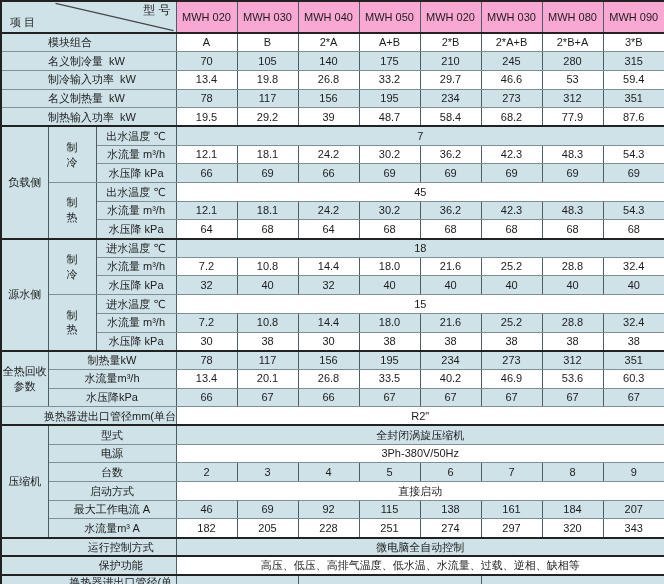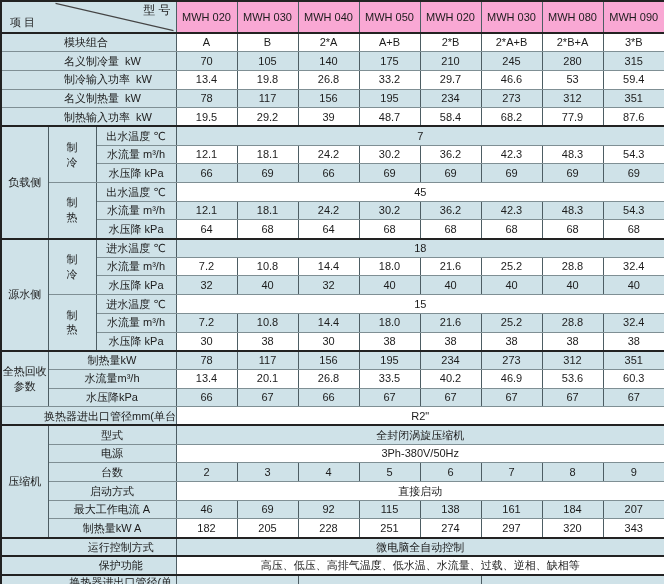--- a/index.html
+++ b/index.html
@@ -10,21 +10,21 @@
   td,th{border-top:1px solid #7f8f94;border-bottom:1px solid #7f8f94;
         border-left:1px solid #4d5d63;border-right:1px solid #4d5d63;
         font-size:11px;font-weight:normal;text-align:center;vertical-align:middle;
         padding:0;overflow:hidden;line-height:1.15;}
   tr{height:18.7px;}
   tr.hd{height:32px;}
   tr.t>td,tr.t>th{border-top:2px solid #222;}
   .tint,th{background:#f9a8d4;}
   tr.b>.v{background:#cfe2e8;}
   tr.w>.v{background:#ffffff;}
-  .lbl3{background:#cfe2e8;text-align:left;padding-left:62px;white-space:pre;}
+  .lbl3{background:#cfe2e8;text-align:left;padding-left:46px;white-space:pre;}
   .lbl3c{background:#cfe2e8;text-align:center;padding-left:64px;}
   .sm{padding-left:42px;font-size:11px;}
   .sec,.sub{background:#cfe2e8;white-space:pre-line;line-height:1.35;}
   .prop,.prop2{background:#cfe2e8;margin-top:12px;}
   th.diag{position:relative;background:#cfe2e8;}
   th.diag svg{position:absolute;left:0;top:0;width:100%;height:100%;}
   .cl{position:absolute;left:8px;bottom:3px;font-size:11px;}
   .cr{position:absolute;right:5px;top:2px;font-size:12px;}
 </style>
 </head>
@@ -305,21 +305,21 @@
   <td class="v">46</td>
         <td class="v">69</td>
         <td class="v">92</td>
         <td class="v">115</td>
         <td class="v">138</td>
         <td class="v">161</td>
         <td class="v">184</td>
         <td class="v">207</td>
       </tr>
   <tr class="w">
-    <td class="prop2" colspan="2">制热量kW A</td>
+    <td class="prop2" colspan="2">水流量m³ A</td>
   <td class="v">182</td>
         <td class="v">205</td>
         <td class="v">228</td>
         <td class="v">251</td>
         <td class="v">274</td>
         <td class="v">297</td>
         <td class="v">320</td>
         <td class="v">343</td>
       </tr>
 

